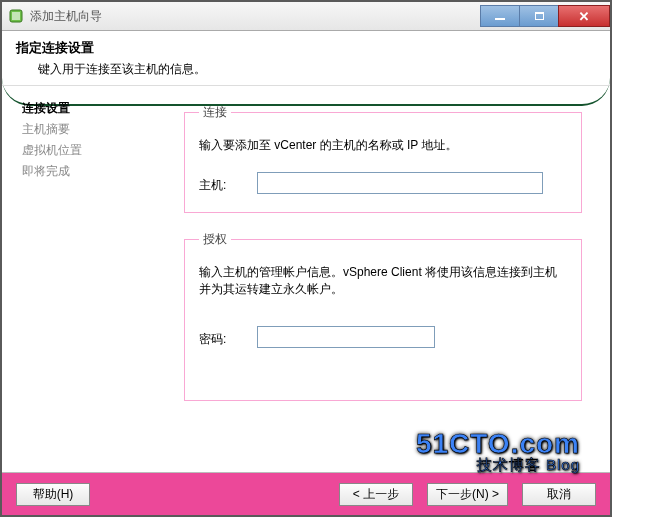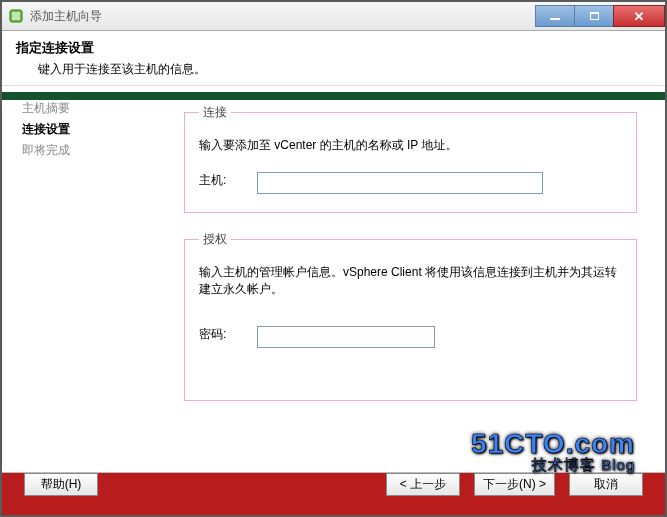--- a/index.html
+++ b/index.html
@@ -1,49 +1,49 @@
 <!DOCTYPE html>
 <html><head>
 <meta charset="utf-8">
 <style>
   html,body{margin:0;padding:0;font-family:"Microsoft YaHei","SimSun",Tahoma,sans-serif;font-size:12px;background:#fff;}
-  .frame{width:667px;height:517px;border:2px solid #5a5a5a;box-sizing:border-box;position:relative;overflow:hidden;}
+  .frame{width:612px;height:517px;border:2px solid #5a5a5a;box-sizing:border-box;position:relative;overflow:hidden;}
   
   .titlebar{height:28px;background:linear-gradient(#f7f7f7,#e6e6e6);display:flex;align-items:center;border-bottom:1px solid #aaa;}
   .app-icon{width:16px;height:16px;margin:0 6px;display:inline-block;}
   .app-icon svg{display:block;}
   .title-text{color:#555;}
   .win-controls{margin-left:auto;display:flex;}
   .win-btn{width:38px;height:20px;border:1px solid #5a7ca8;margin-left:-1px;display:flex;align-items:center;justify-content:center;background:linear-gradient(#9fc1e4,#6b9cd0);}
   .win-btn.min span{width:10px;height:2px;background:#fff;display:block;margin-top:6px;}
   .win-btn.max span{width:9px;height:8px;border:1px solid #fff;display:block;box-sizing:border-box;border-top-width:2px;}
   .win-btn.close{background:linear-gradient(#e87070,#c73030);border-color:#8a2020;width:50px;}
   .win-btn.close span{color:#fff;font-weight:bold;font-size:13px;line-height:1;}
   
-  .header{background:#fff;padding:8px 14px 6px 14px;border-bottom:8px solid #14532d;}
+  .header{background:#fff;padding:8px 14px 18px 14px;border-bottom:2px solid #14532d;border-radius:28px;}
   .header h1{margin:0;font-size:13px;font-weight:bold;}
   .header p{margin:4px 0 8px 22px;font-size:12px;}
   
   .body{display:flex;position:absolute;top:83px;bottom:42px;left:0;right:0;border-top:1px solid #ddd;}
   .sidebar{width:172px;padding:12px 0 0 20px;box-sizing:border-box;}
   .step{color:#888;padding:2px 0;font-size:12px;}
   .step.active{color:#000;font-weight:bold;}
   .content{flex:1;padding:18px 28px 0 10px;box-sizing:border-box;position:relative;}
   fieldset{border:1px solid #f9a8d4;margin:0 0 18px 0;padding:16px 9px 18px 14px;}
   legend{padding:0 4px;color:#444;}
   .desc{margin:0 8px 18px 0;}
-  .row{display:flex;align-items:flex-start;margin-top:18px;}
+  .row{display:flex;align-items:flex-end;margin-top:18px;}
   .row label{width:58px;}
   .row input[type=text],.row input[type=password]{border:1px solid #7f9db9;height:18px;padding:1px 3px;font-family:inherit;font-size:12px;}
   .host-input{width:278px;}
   .user-input{width:190px;}
   .pass-input{width:170px;}
   .callout{border:1.5px solid #c00000;background:#ffffcc;padding:4px 10px;font-weight:bold;color:#333;position:absolute;}
   
-  .footer{position:absolute;bottom:0;left:0;right:0;height:42px;border-top:1px solid #bcbcbc;display:flex;align-items:flex-start;padding:0 22px;background:#b91c1c;}
+  .footer{position:absolute;bottom:0;left:0;right:0;height:42px;border-top:1px solid #bcbcbc;display:flex;align-items:center;padding:0 14px;background:#ec4899;}
   .btn{min-width:74px;height:23px;border:1px solid #888;background:linear-gradient(#fdfdfd,#e7e7e7);font-family:inherit;font-size:12px;padding:0 8px;cursor:pointer;}
   .footer .spacer{flex:1;}
   .footer .btn-group{display:flex;gap:14px;}
   .watermark-logo{position:absolute;right:30px;bottom:40px;color:#3b82f6;font-family:Arial,sans-serif;pointer-events:none;text-shadow:0 0 4px #000,1px 1px 2px #000;-webkit-text-stroke:0.6px #000;}
   .watermark-logo .big{font-size:28px;font-weight:700;letter-spacing:1px;line-height:1;}
   .watermark-logo .sml{font-size:15px;text-align:right;margin-top:-2px;letter-spacing:1px;}
 </style>
 </head>
 <body>
 
@@ -70,22 +70,23 @@
     </div>
   </div>
 
   <div class="header">
     <h1>指定连接设置</h1>
     <p>键入用于连接至该主机的信息。</p>
   </div>
 
   <div class="body">
     <div class="sidebar">
+      <div class="step active">连接设置</div>
       <div class="step">主机摘要</div>
-      <div class="step active">连接设置</div>
+      <div class="step">虚拟机位置</div>
       <div class="step">即将完成</div>
     </div>
 
     <div class="content">
 
       <fieldset>
         <legend>连接</legend>
         <p class="desc">输入要添加至 vCenter 的主机的名称或 IP 地址。</p>
         <div class="row" style="position:relative;">
           <label>主机:</label>

